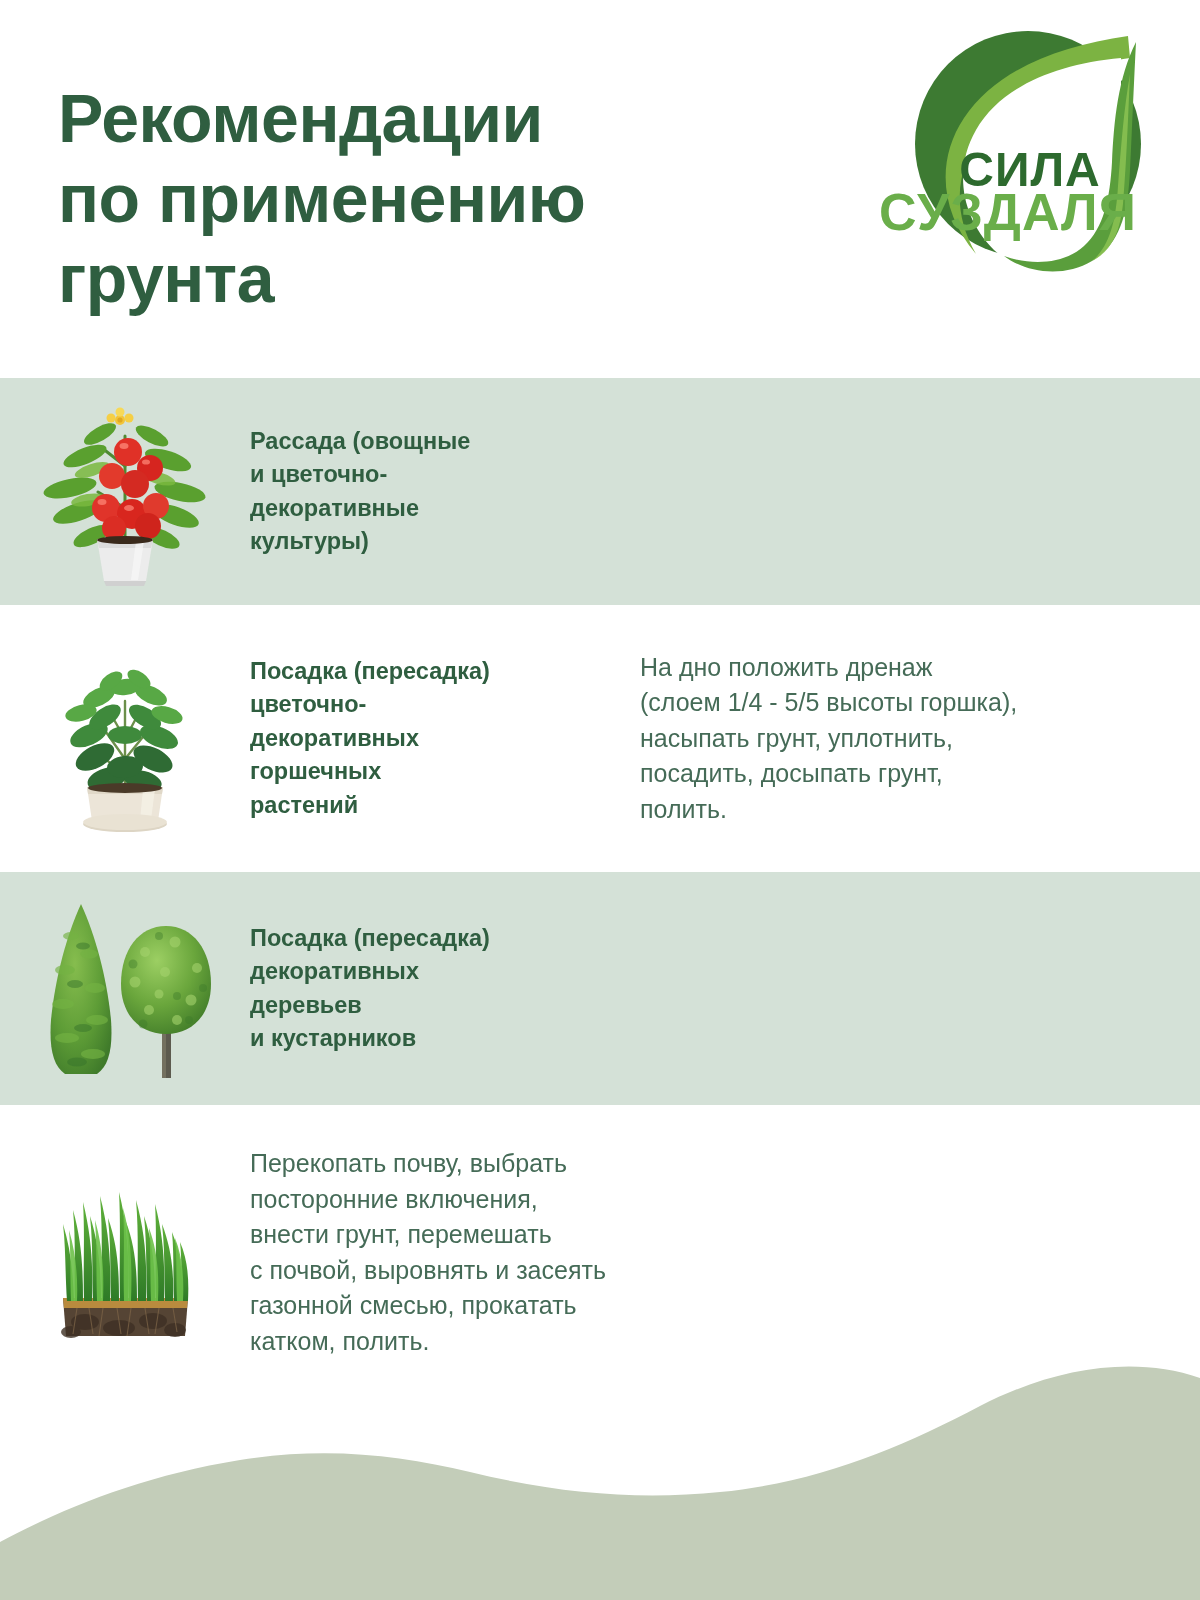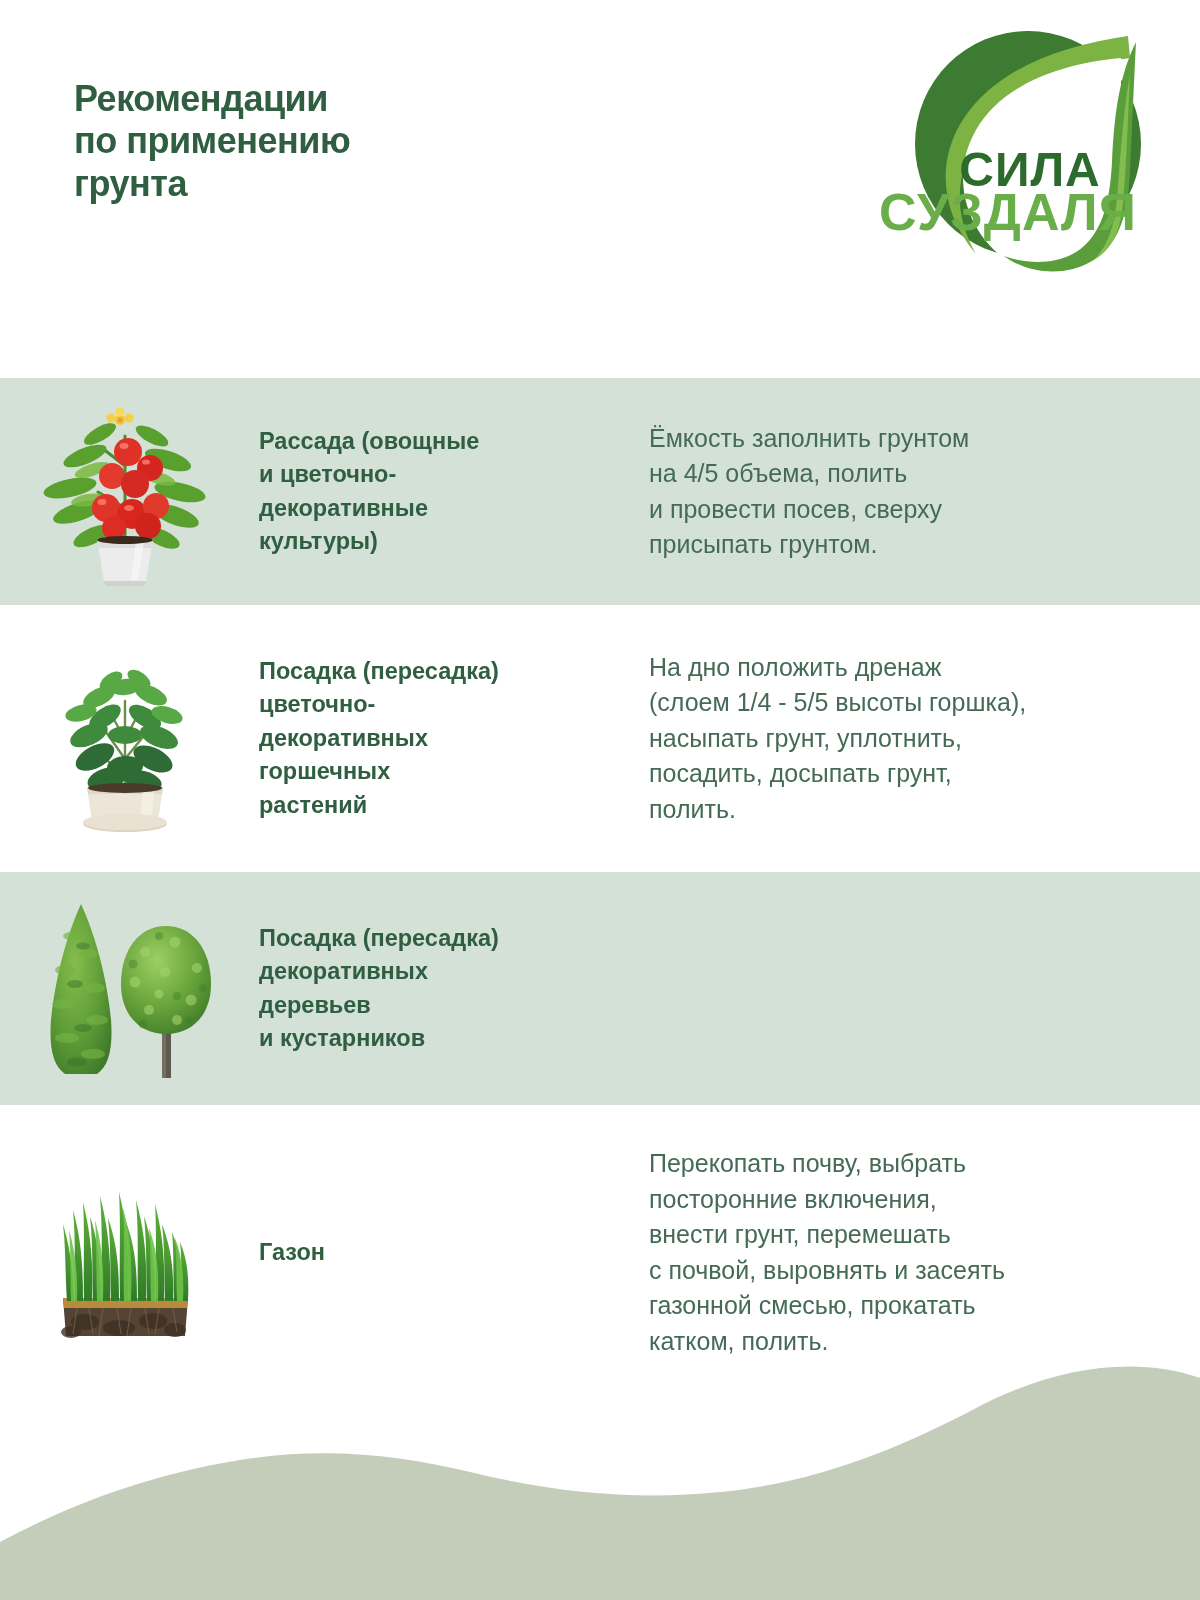--- a/index.html
+++ b/index.html
@@ -14,27 +14,26 @@
   
   .header {
     position:absolute;
     top:0; left:0;
     width:1200px; height:378px;
   }
   .page-title {
     position:absolute;
     left:58px; top:78px;
     width:600px;
-    font-size:36px;
+    font-size:68px;
     font-weight:bold;
     line-height:1.18;
     letter-spacing:-0.5px;
     color:#2f5e40;
     white-space:pre-line;
-    margin-left:16px;
   }
 
   
   .logo {
     position:absolute;
     left:878px; top:18px;
     width:290px; height:272px;
   }
   .logo svg { display:block; width:290px; height:272px; }
 
@@ -65,21 +64,20 @@
   }
   .cell-label {
     width:390px;
     min-width:390px;
     padding-right:18px;
     font-size:23.5px;
     font-weight:bold;
     line-height:1.42;
     color:#2f5e40;
     white-space:pre-line;
-    margin-left:9px;
   }
   .cell-desc {
     flex:1;
     padding-right:40px;
     font-size:25px;
     font-weight:400;
     line-height:1.42;
     color:#456b57;
     white-space:pre-line;
   }
@@ -232,24 +230,20 @@
           <path d="M96 145 L104 145 L98 184 L91 184 Z" fill="#f8f8f8" opacity=".7"></path>
 
           <ellipse cx="85" cy="144" rx="28" ry="4" fill="#3a2a1c"></ellipse>
         </svg>
       </div>
     </div>
     <div class="cell-label">Рассада (овощные
 и цветочно-
 декоративные
 культуры)</div>
-    <div class="cell-desc">Ёмкость заполнить грунтом
-на 4/5 объема, полить
-и провести посев, сверху
-присыпать грунтом.</div>
   </div>
 
   <div class="row row-2 plain">
     <div class="cell-image">
       <div class="illus houseplant">
         <svg viewBox="0 0 160 200" xmlns="http://www.w3.org/2000/svg">
 
           <g stroke="#6b8f4a" stroke-width="2.4" fill="none" stroke-linecap="round">
             <path d="M80 150 L80 62"></path>
             <path d="M80 120 L56 86"></path>
@@ -439,21 +433,20 @@
           <g fill="#6dc24a" opacity=".9">
             <path d="M38 143 C 37 118 38 96 36 72 C 43 96 45 120 44 143 Z"></path>
             <path d="M64 143 C 63 114 64 90 62 62 C 70 90 71 116 70 143 Z"></path>
             <path d="M91 143 C 90 110 92 82 90 50 C 99 82 99 112 98 143 Z"></path>
             <path d="M118 143 C 117 116 118 94 116 70 C 125 94 126 118 125 143 Z"></path>
             <path d="M144 143 C 143 120 144 100 142 80 C 150 100 151 122 150 143 Z"></path>
           </g>
         </svg>
       </div>
     </div>
-    <div class="cell-label">Газон</div>
     <div class="cell-desc">Перекопать почву, выбрать
 посторонние включения,
 внести грунт, перемешать
 с почвой, выровнять и засеять
 газонной смесью, прокатать
 катком, полить.</div>
   </div>
 
 </div>
 

